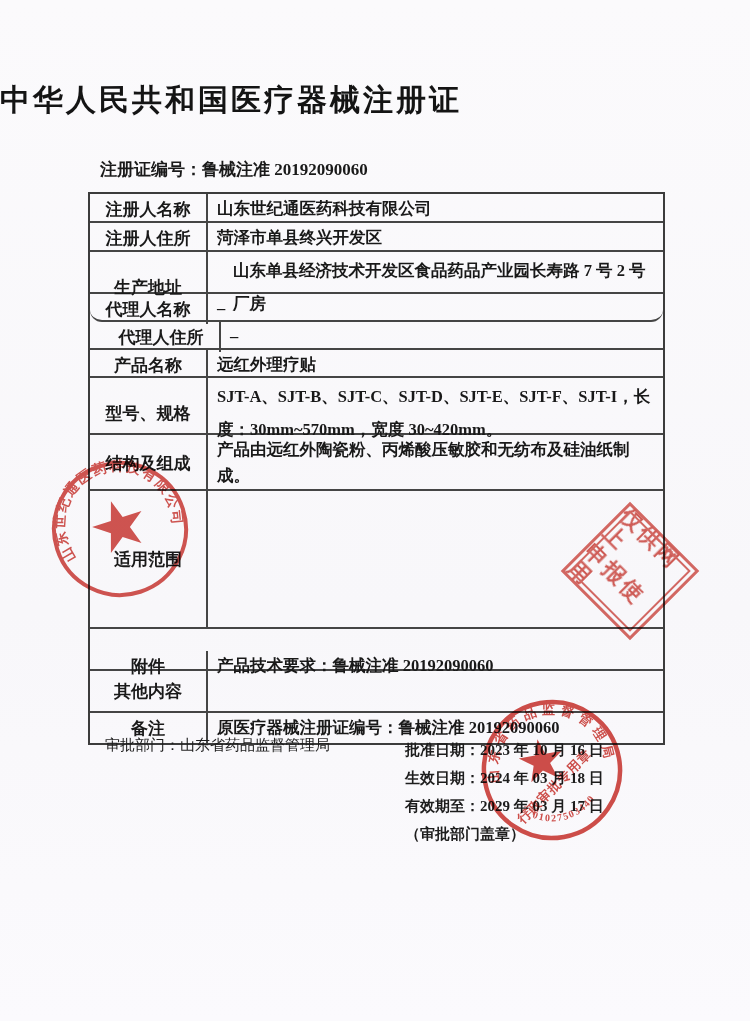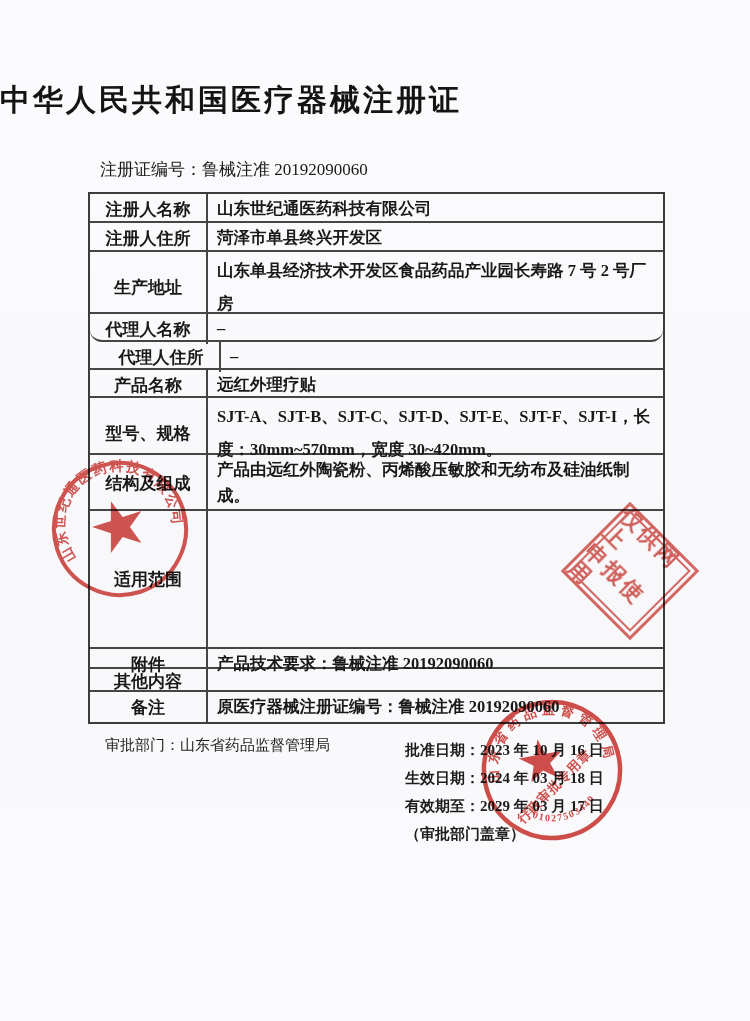--- a/index.html
+++ b/index.html
@@ -13,21 +13,21 @@
   }
   .page { position:absolute; inset:0; background:linear-gradient(180deg,#fbfafc 0%,#f8f7fa 60%,#fbfafd 100%); }
 
   .doc-title {
     position:absolute; top:80px; left:0; width:100%;
     text-align:left; font-size:30px; font-weight:bold;
     letter-spacing:3px; color:#141414;font-family:Liberation Mono, monospace;
   }
   .cert-no-line {
     position:absolute; top:158px; left:100px;
-    font-size:17px; font-weight:normal; color:#1a1a1a;
+    font-size:17px; font-weight:bold; color:#1a1a1a;
   }
 
   
   .cert-table {
     position:absolute; left:88px; top:192px; width:577px;
     border:2px solid #3c3c3c;
     background:transparent;
   }
   .trow { display:grid; grid-template-columns:118px 1fr; border-bottom:2px solid #454545; }
   .trow:last-child { border-bottom:none; }
@@ -37,29 +37,29 @@
     text-align:center; font-size:17px; font-weight:600; color:#191919;
     padding:1px 2px;
   }
   .tvalue {
     display:flex; align-items:center;
     font-size:16.5px; font-weight:600; color:#191919;
     padding:2px 10px 2px 9px; line-height:26px;
   }
   .trow:nth-child(1)  { height:29px; }
   .trow:nth-child(2)  { height:29px; }
-  .trow:nth-child(3)  { height:62px; }
+  .trow:nth-child(3)  { height:42px;gap:16px; }
   .trow:nth-child(4)  { height:28px;border-radius:12px; }
   .trow:nth-child(5)  { height:28px;padding-left:13px; }
   .trow:nth-child(6)  { height:28px; }
   .trow:nth-child(7)  { height:57px; }
   .trow:nth-child(8)  { height:56px; }
   .trow:nth-child(9)  { height:138px; }
-  .trow:nth-child(10) { height:20px; }
-  .trow:nth-child(11) { height:23px; }
+  .trow:nth-child(10) { height:20px;margin-top:22px; }
+  .trow:nth-child(11) { height:42px; }
   .trow:nth-child(12) { height:30px; }
   .trow:nth-child(3) .tvalue,
   .trow:nth-child(7) .tvalue { line-height:33px; }
   .trow:nth-child(9) .tvalue { line-height:22.5px; font-size:16.5px; }
 
   
   .footer-left {
     position:absolute; left:105px; top:736px;
     font-size:15px; font-weight:normal; color:#1d1d1d;
   }

